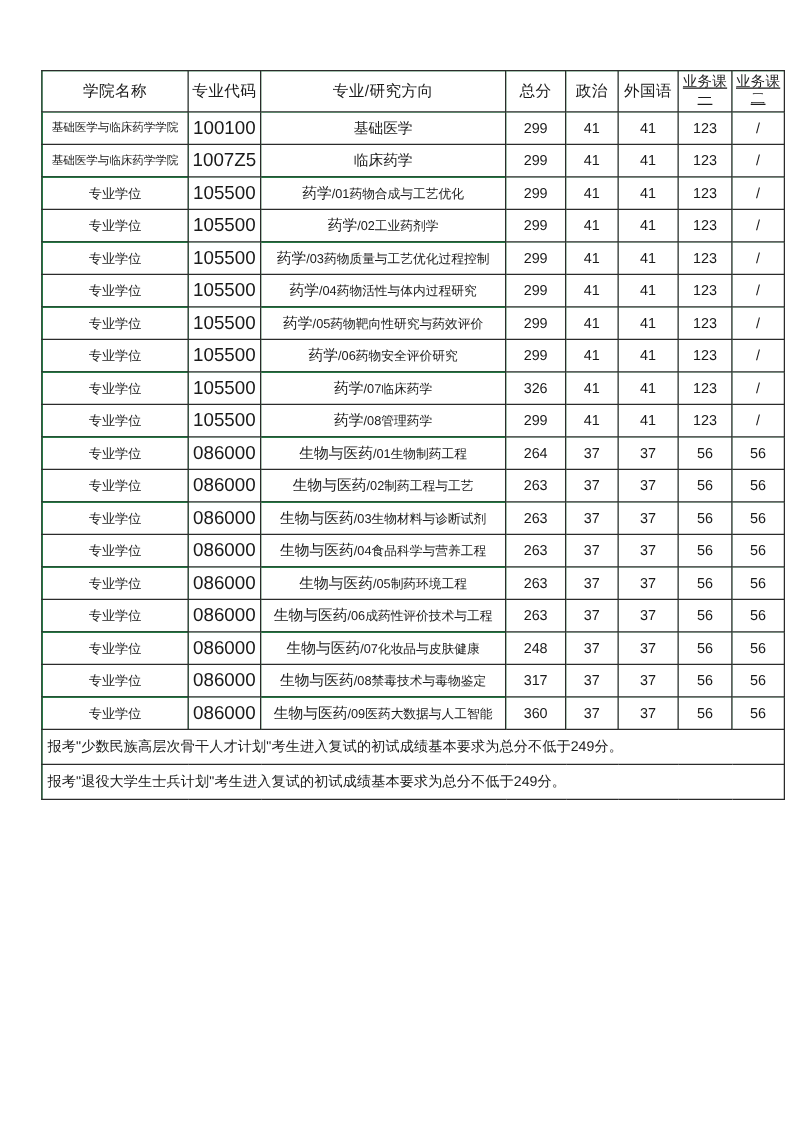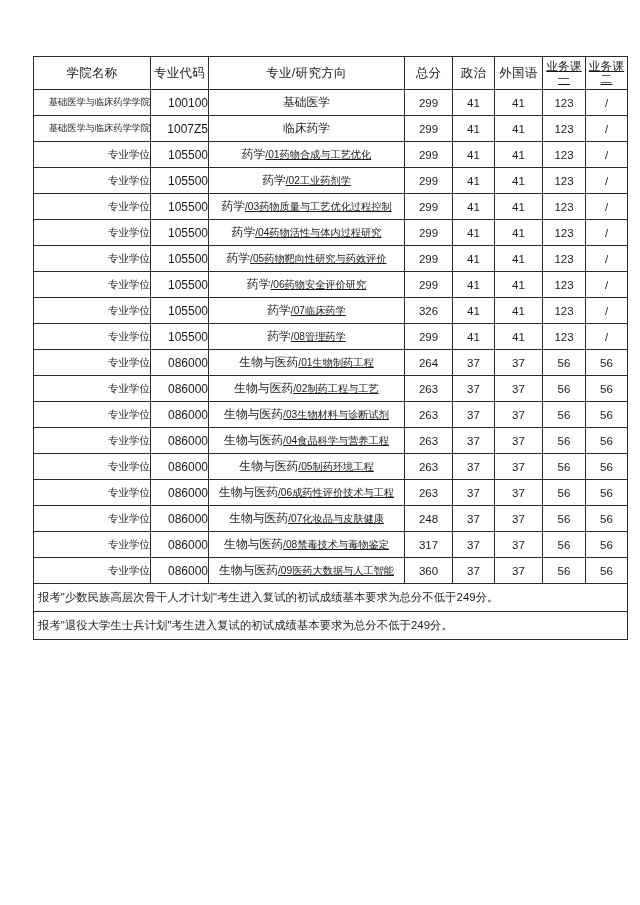--- a/index.html
+++ b/index.html
@@ -72,47 +72,46 @@
     display: block;
   }
 
   
   tbody tr.data-row td {
     height: 25px;
   }
   td.cell-college {
     font-size: 10.5px;
     padding-left: 3px;
-    text-align: right;
+    text-align: center;
     white-space: nowrap;
     overflow: hidden;
   }
   td.cell-college.wide-name {
     font-size: 9.3px;
     letter-spacing: -0.1px;
   }
   td.cell-code {
-    font-size: 12px;
+    font-size: 15px;
     padding-left: 5px;
-    text-align: right;
+    text-align: center;
     font-family: "Liberation Sans", "DejaVu Sans", sans-serif;
   }
   td.cell-major {
     font-size: 11.5px;
     padding-left: 5px;
     text-align: center;
     white-space: nowrap;
     overflow: hidden;
   }
   td.cell-major .maj-main {
     font-size: 11.8px;
   }
   td.cell-major .maj-sub {
     font-size: 10.2px;
-    text-decoration: underline;
   }
   td.cell-num {
     font-size: 11.5px;
     text-align: center;
   }
 
   
   tr.note-row td {
     height: 27px;
     font-size: 11.3px;

